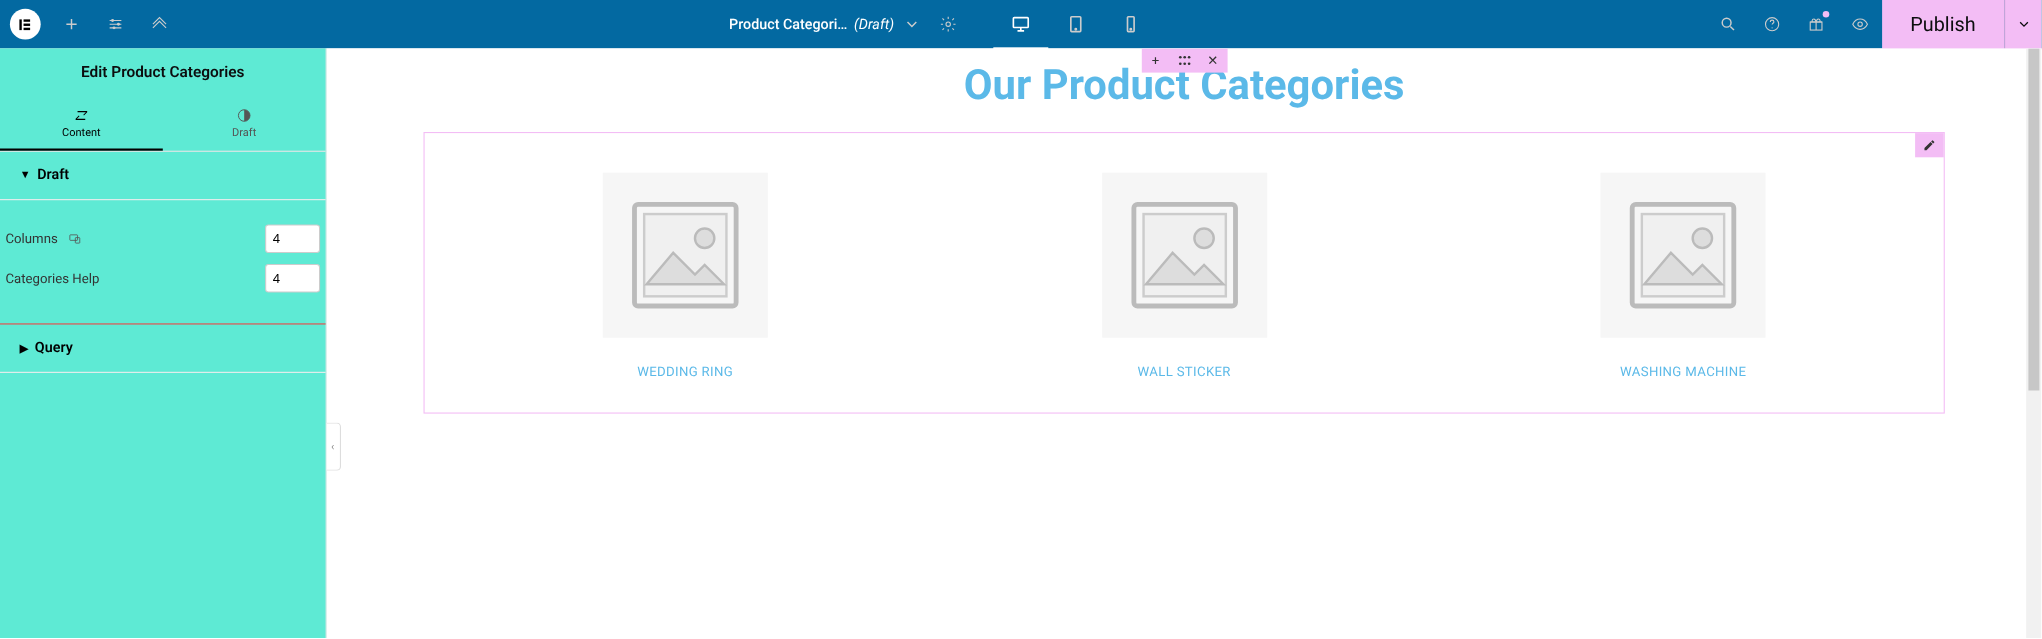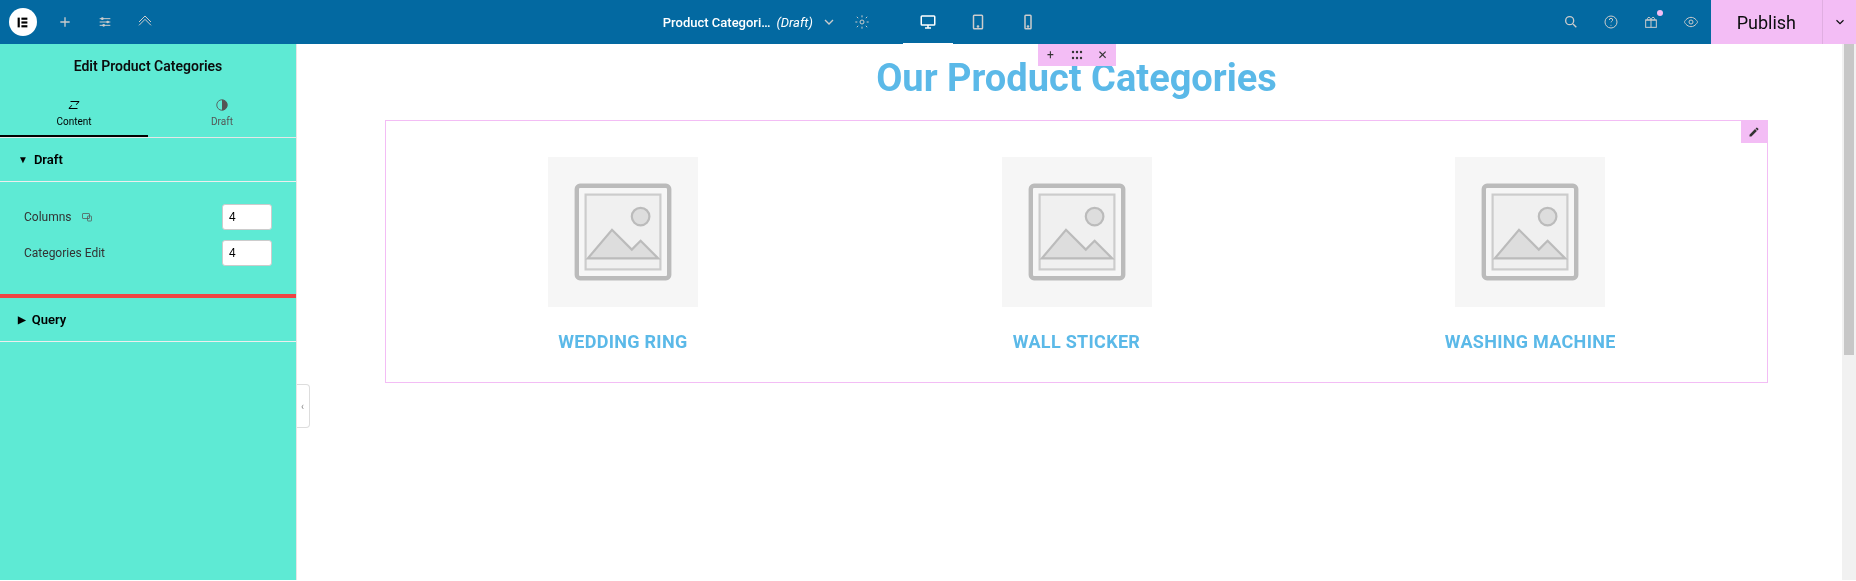--- a/index.html
+++ b/index.html
@@ -79,21 +79,21 @@
   font-size: 10px; border-bottom: 2px solid transparent;
 }
 .panel-tab.active { border-bottom: 2px solid #000; color: #000; }
 .panel-tab svg { width: 14px; height: 14px; fill: currentColor; }
 
 .section-header {
   display: flex; align-items: center; gap: 6px;
   padding: 14px 18px; font-size: 13px; font-weight: 600; cursor: pointer;
   border-bottom: 1px solid #eee;
 }
-.section-body { padding: 12px 24px 18px; border-bottom: 4px solid #ef4444; }
+.section-body { padding: 12px 5px 18px; border-bottom: 1px solid #ef4444; }
 .control-row {
   display: flex; align-items: center; justify-content: space-between;
   margin: 10px 0;
 }
 .control-label { font-size: 12px; color: #333; display: flex; align-items: center; gap: 8px; }
 .control-label svg { width: 14px; height: 12px; stroke: #555; fill: none; stroke-width: 1.5; }
 .control-input {
   width: 50px; height: 26px; border: 1px solid #ccc; border-radius: 3px;
   font-size: 12px; padding: 0 6px; text-align: left;
 }
@@ -141,21 +141,21 @@
 }
 .edit-badge svg { width: 12px; height: 12px; fill: #333; }
 
 .cats-grid { display: flex; justify-content: space-between; gap: 20px; }
 .cat-item { flex: 1; display: flex; flex-direction: column; align-items: center; gap: 24px; }
 .placeholder {
   width: 150px; height: 150px; background: #f6f6f6;
   display: flex; align-items: center; justify-content: center;
 }
 .cat-name {
-  color: #5bb9e8; font-size: 18px; font-weight: 700; letter-spacing: 0.3px;
+  color: #5bb9e8; font-size: 12px; font-weight: 400; letter-spacing: 0.3px;
 }
 
 .caret { font-size: 10px; }
 
 .scrollbar-track {
   position: absolute; right: 0; top: 0; bottom: 0; width: 14px;
   background: #f1f1f1;
 }
 .scrollbar-thumb {
   position: absolute; left: 2px; right: 2px; top: 0; height: 58%;
@@ -300,21 +300,21 @@
         <span class="control-label">
           <span>Columns</span>
           <svg viewBox="0 0 24 24">
               <rect x="3" y="5" width="14" height="10" rx="1"></rect>
               <rect x="13" y="10" width="8" height="10" rx="1"></rect>
             </svg>
         </span>
         <input class="control-input" value="4" style="">
       </div>
       <div class="control-row">
-        <span class="control-label">Categories Edit</span>
+        <span class="control-label">Categories Help</span>
         <input class="control-input" value="4" style="">
       </div>
     </div>
 
     <div class="section-header">
       <span class="caret">▶</span>
       <span>Query</span>
     </div>
 
   </div>

